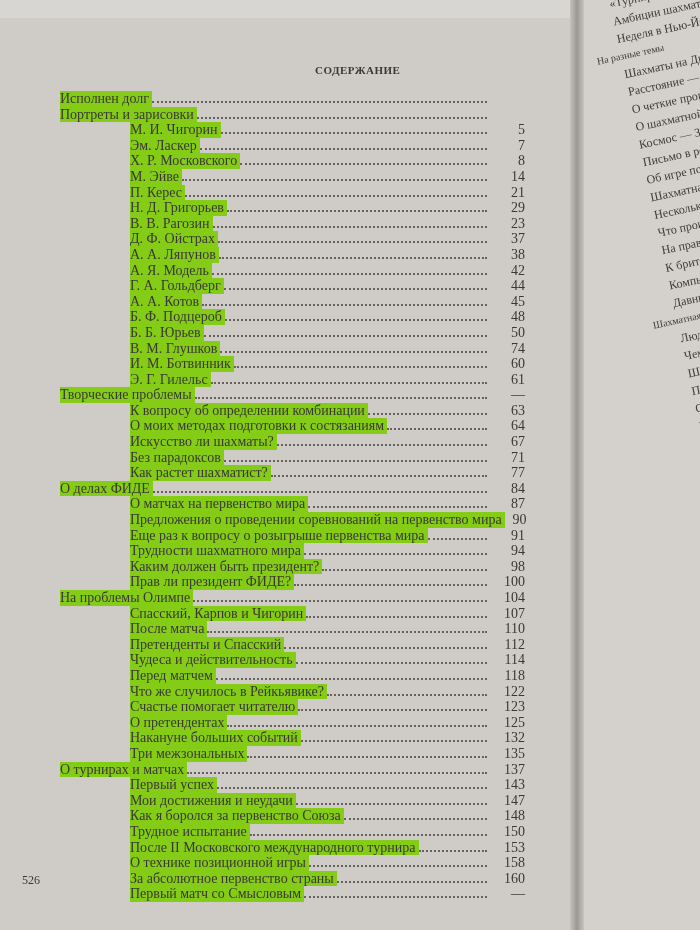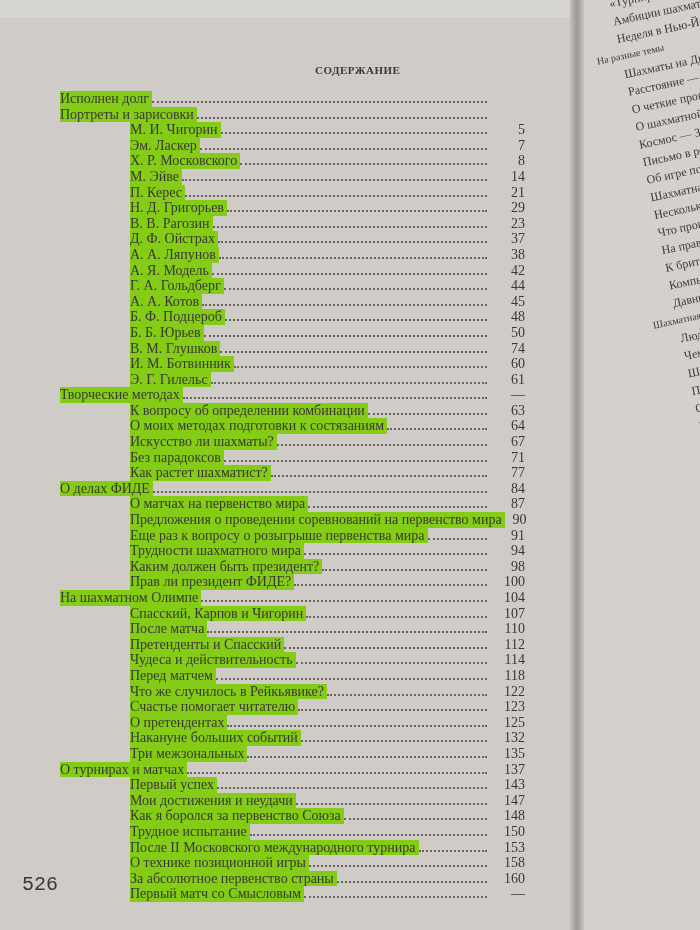--- a/index.html
+++ b/index.html
@@ -8,21 +8,21 @@
   .page-left{position:absolute;left:0;top:18px;width:575px;height:912px;background:#cfccc7;}
   .spine{position:absolute;left:570px;top:0;width:14px;height:930px;background:linear-gradient(90deg,#c5c2bd,#9b9893 50%,#c7c4bf);}
   .page-right{position:absolute;left:584px;top:0;width:116px;height:930px;background:#d4d1cc;overflow:hidden;}
   .title{position:absolute;left:315px;top:64px;font-family:Liberation Serif, serif;font-size:11px;font-weight:bold;letter-spacing:0.5px;color:#3b3936;}
   .toc{position:absolute;left:60px;top:91px;width:465px;}
   .row{position:relative;height:15.6px;font-size:14px;line-height:15.6px;white-space:nowrap;display:flex;}
   .row .txt{background:#84cc16;padding-right:3px;position:relative;z-index:1;}
   .row.l2 .txt{margin-left:70px;text-align:center;}
   .row .dots{flex:1;border-bottom:2px dotted #66635f;height:10px;margin:0 8px 0 0;}
   .row .pg{width:30px;text-align:right;}
-  .pagenum{position:absolute;left:22px;top:873px;font-family:Liberation Mono, monospace;font-size:20px;}
+  .pagenum{position:absolute;left:22px;top:873px;font-family:Liberation Serif, serif;font-size:12px;}
   .rp-inner{position:absolute;left:8px;top:-20px;width:240px;transform:rotate(-12deg);transform-origin:0 0;font-size:12px;line-height:18px;color:#3e3c39;}
   .rp-inner div{white-space:nowrap;}
   .rp-inner .sec{font-size:10px;margin-left:-12px;}
   .rp-inner .sub{margin-left:12px;}
 </style>
 </head>
 <body>
 
 <div class="bg-top"></div>
 <div class="page-left"></div>
@@ -149,21 +149,21 @@
       <span class="txt">И. М. Ботвинник</span>
       <span class="dots"></span>
       <span class="pg">60</span>
     </div>
     <div class="row l2">
       <span class="txt">Э. Г. Гилельс</span>
       <span class="dots"></span>
       <span class="pg">61</span>
     </div>
     <div class="row ">
-      <span class="txt">Творческие методах</span>
+      <span class="txt">Творческие проблемы</span>
       <span class="dots"></span>
       <span class="pg">—</span>
     </div>
     <div class="row l2">
       <span class="txt">К вопросу об определении комбинации</span>
       <span class="dots"></span>
       <span class="pg">63</span>
     </div>
     <div class="row l2">
       <span class="txt">О моих методах подготовки к состязаниям</span>
@@ -214,21 +214,21 @@
       <span class="txt">Каким должен быть президент?</span>
       <span class="dots"></span>
       <span class="pg">98</span>
     </div>
     <div class="row l2">
       <span class="txt">Прав ли президент ФИДЕ?</span>
       <span class="dots"></span>
       <span class="pg">100</span>
     </div>
     <div class="row ">
-      <span class="txt">На шахматном Олимпе</span>
+      <span class="txt">На проблемы Олимпе</span>
       <span class="dots"></span>
       <span class="pg">104</span>
     </div>
     <div class="row l2">
       <span class="txt">Спасский, Карпов и Чигорин</span>
       <span class="dots"></span>
       <span class="pg">107</span>
     </div>
     <div class="row l2">
       <span class="txt">После матча</span>

